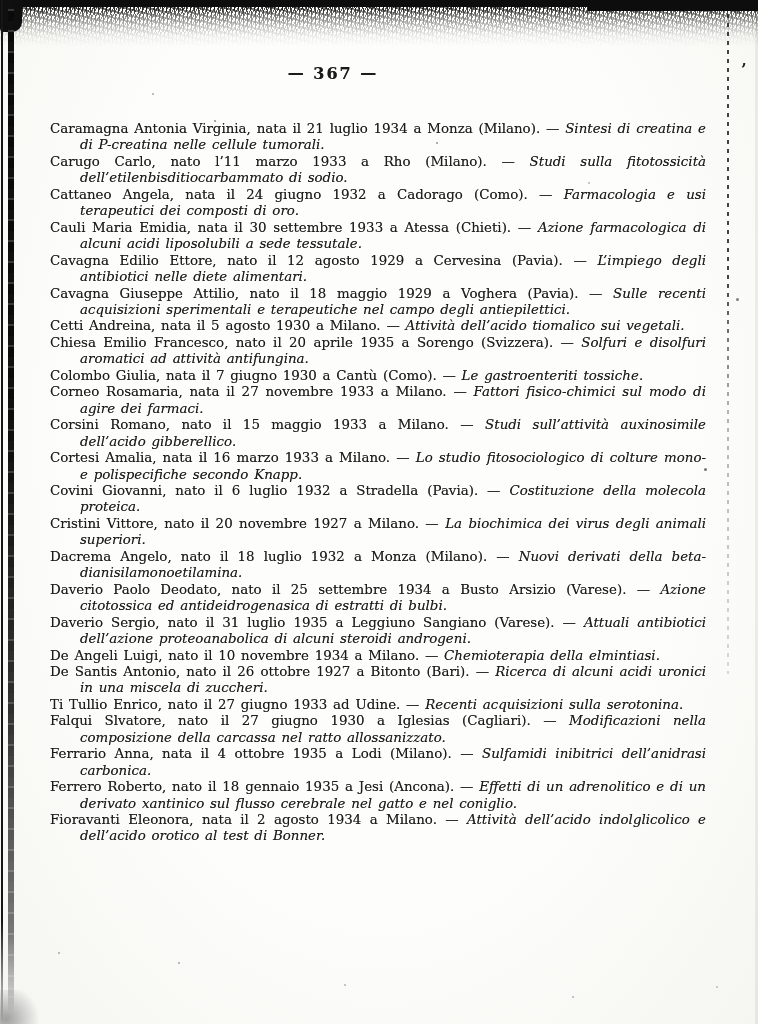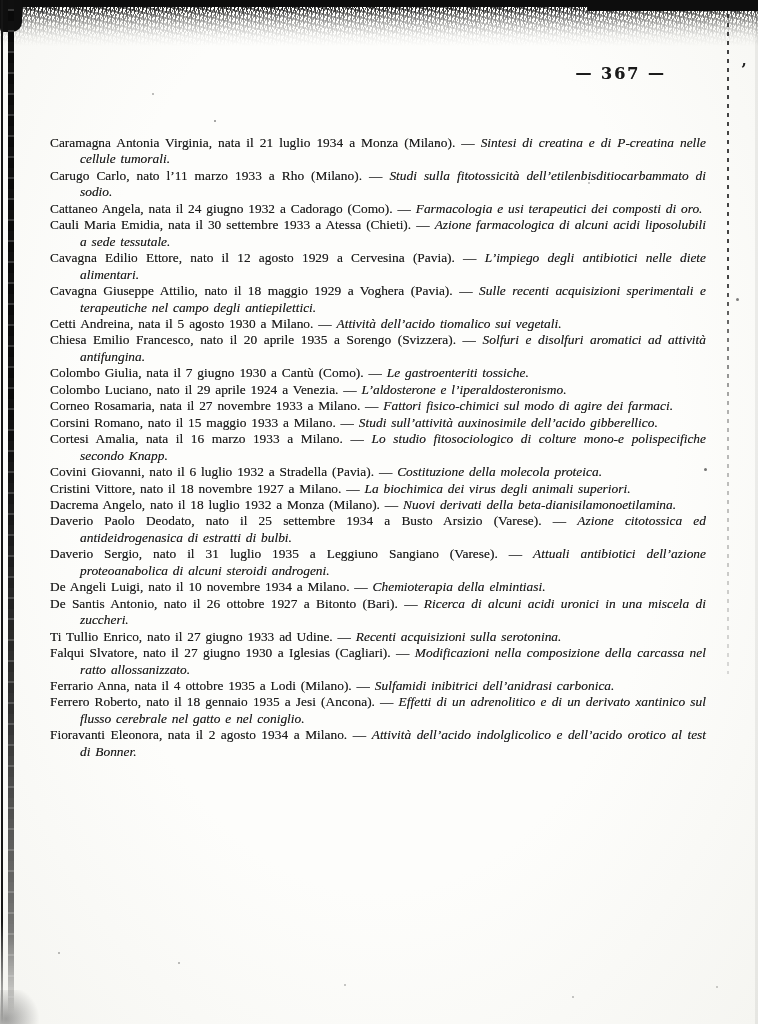--- a/index.html
+++ b/index.html
@@ -48,26 +48,26 @@
   .art-right-edge{position:absolute;right:0;top:0;width:3px;height:1024px;background:rgba(0,0,0,.06);z-index:3;}
   .art-tick{position:absolute;left:741px;top:60px;font-size:16px;font-weight:bold;color:#222;z-index:4;}
   .art-smudge-bl{
     position:absolute;left:0;bottom:0;width:40px;height:34px;z-index:4;
     background:radial-gradient(circle at 15% 85%, rgba(90,90,90,.55), rgba(120,120,120,.18) 55%, transparent 75%);
   }
   .speck{position:absolute;background:#2a2a2a;border-radius:50%;z-index:3;}
 
   
   .page-number{
-    position:absolute;top:64px;left:0;width:666px;text-align:right;
+    position:absolute;top:64px;left:0;width:666px;text-align:center;
     font-size:16px;font-weight:bold;letter-spacing:2px;color:#1a1a1a;z-index:2;
     text-shadow:0 0 .4px rgba(0,0,0,.55);
   }
   .entry-list{
-    position:absolute;top:135px;left:50px;width:656px;z-index:2;font-family:Liberation Serif, serif;
+    position:absolute;top:121px;left:50px;width:656px;z-index:2;
   }
   .entry{
     margin:0;padding-left:30px;text-indent:-30px;
     text-align:justify;
     font-size:13.4px;line-height:16.45px;
     color:#1c1c1c;
     text-shadow:0 0 .4px rgba(0,0,0,.5);
     word-spacing:1.5px;
   }
   .entry .thesis{font-style:italic;}
@@ -132,42 +132,39 @@
     </p>
 
     <p class="entry">
       <span class="person">Chiesa Emilio Francesco, nato il 20 aprile 1935 a Sorengo (Svizzera).</span><span class="sep"> — </span><em class="thesis">Solfuri e disolfuri aromatici ad attività antifungina.</em>
     </p>
 
     <p class="entry">
       <span class="person">Colombo Giulia, nata il 7 giugno 1930 a Cantù (Como).</span><span class="sep"> — </span><em class="thesis">Le gastroenteriti tossiche.</em>
     </p>
 
-    <p class="entry">
-      <span class="person">Colombo Luciano, nato il 29 aprile 1924 a Venezia.</span><span class="sep"> — </span><em class="thesis">L’aldosterone e l’iperaldosteronismo.</em>
-    </p>
 
     <p class="entry">
       <span class="person">Corneo Rosamaria, nata il 27 novembre 1933 a Milano.</span><span class="sep"> — </span><em class="thesis">Fattori fisico-chimici sul modo di agire dei farmaci.</em>
     </p>
 
     <p class="entry">
       <span class="person">Corsini Romano, nato il 15 maggio 1933 a Milano.</span><span class="sep"> — </span><em class="thesis">Studi sull’attività auxinosimile dell’acido gibberellico.</em>
     </p>
 
     <p class="entry">
       <span class="person">Cortesi Amalia, nata il 16 marzo 1933 a Milano.</span><span class="sep"> — </span><em class="thesis">Lo studio fitosociologico di colture mono-e polispecifiche secondo Knapp.</em>
     </p>
 
     <p class="entry">
       <span class="person">Covini Giovanni, nato il 6 luglio 1932 a Stradella (Pavia).</span><span class="sep"> — </span><em class="thesis">Costituzione della molecola proteica.</em>
     </p>
 
     <p class="entry">
-      <span class="person">Cristini Vittore, nato il 18 novembre 1927 a Milano.</span><span class="sep"> — </span><em class="thesis">La biochimica dei virus degli animali superiori.</em>
+      <span class="person">Cristini Vittore, nato il 20 novembre 1927 a Milano.</span><span class="sep"> — </span><em class="thesis">La biochimica dei virus degli animali superiori.</em>
     </p>
 
     <p class="entry">
       <span class="person">Dacrema Angelo, nato il 18 luglio 1932 a Monza (Milano).</span><span class="sep"> — </span><em class="thesis">Nuovi derivati della beta-dianisilamonoetilamina.</em>
     </p>
 
     <p class="entry">
       <span class="person">Daverio Paolo Deodato, nato il 25 settembre 1934 a Busto Arsizio (Varese).</span><span class="sep"> — </span><em class="thesis">Azione citotossica ed antideidrogenasica di estratti di bulbi.</em>
     </p>
 

